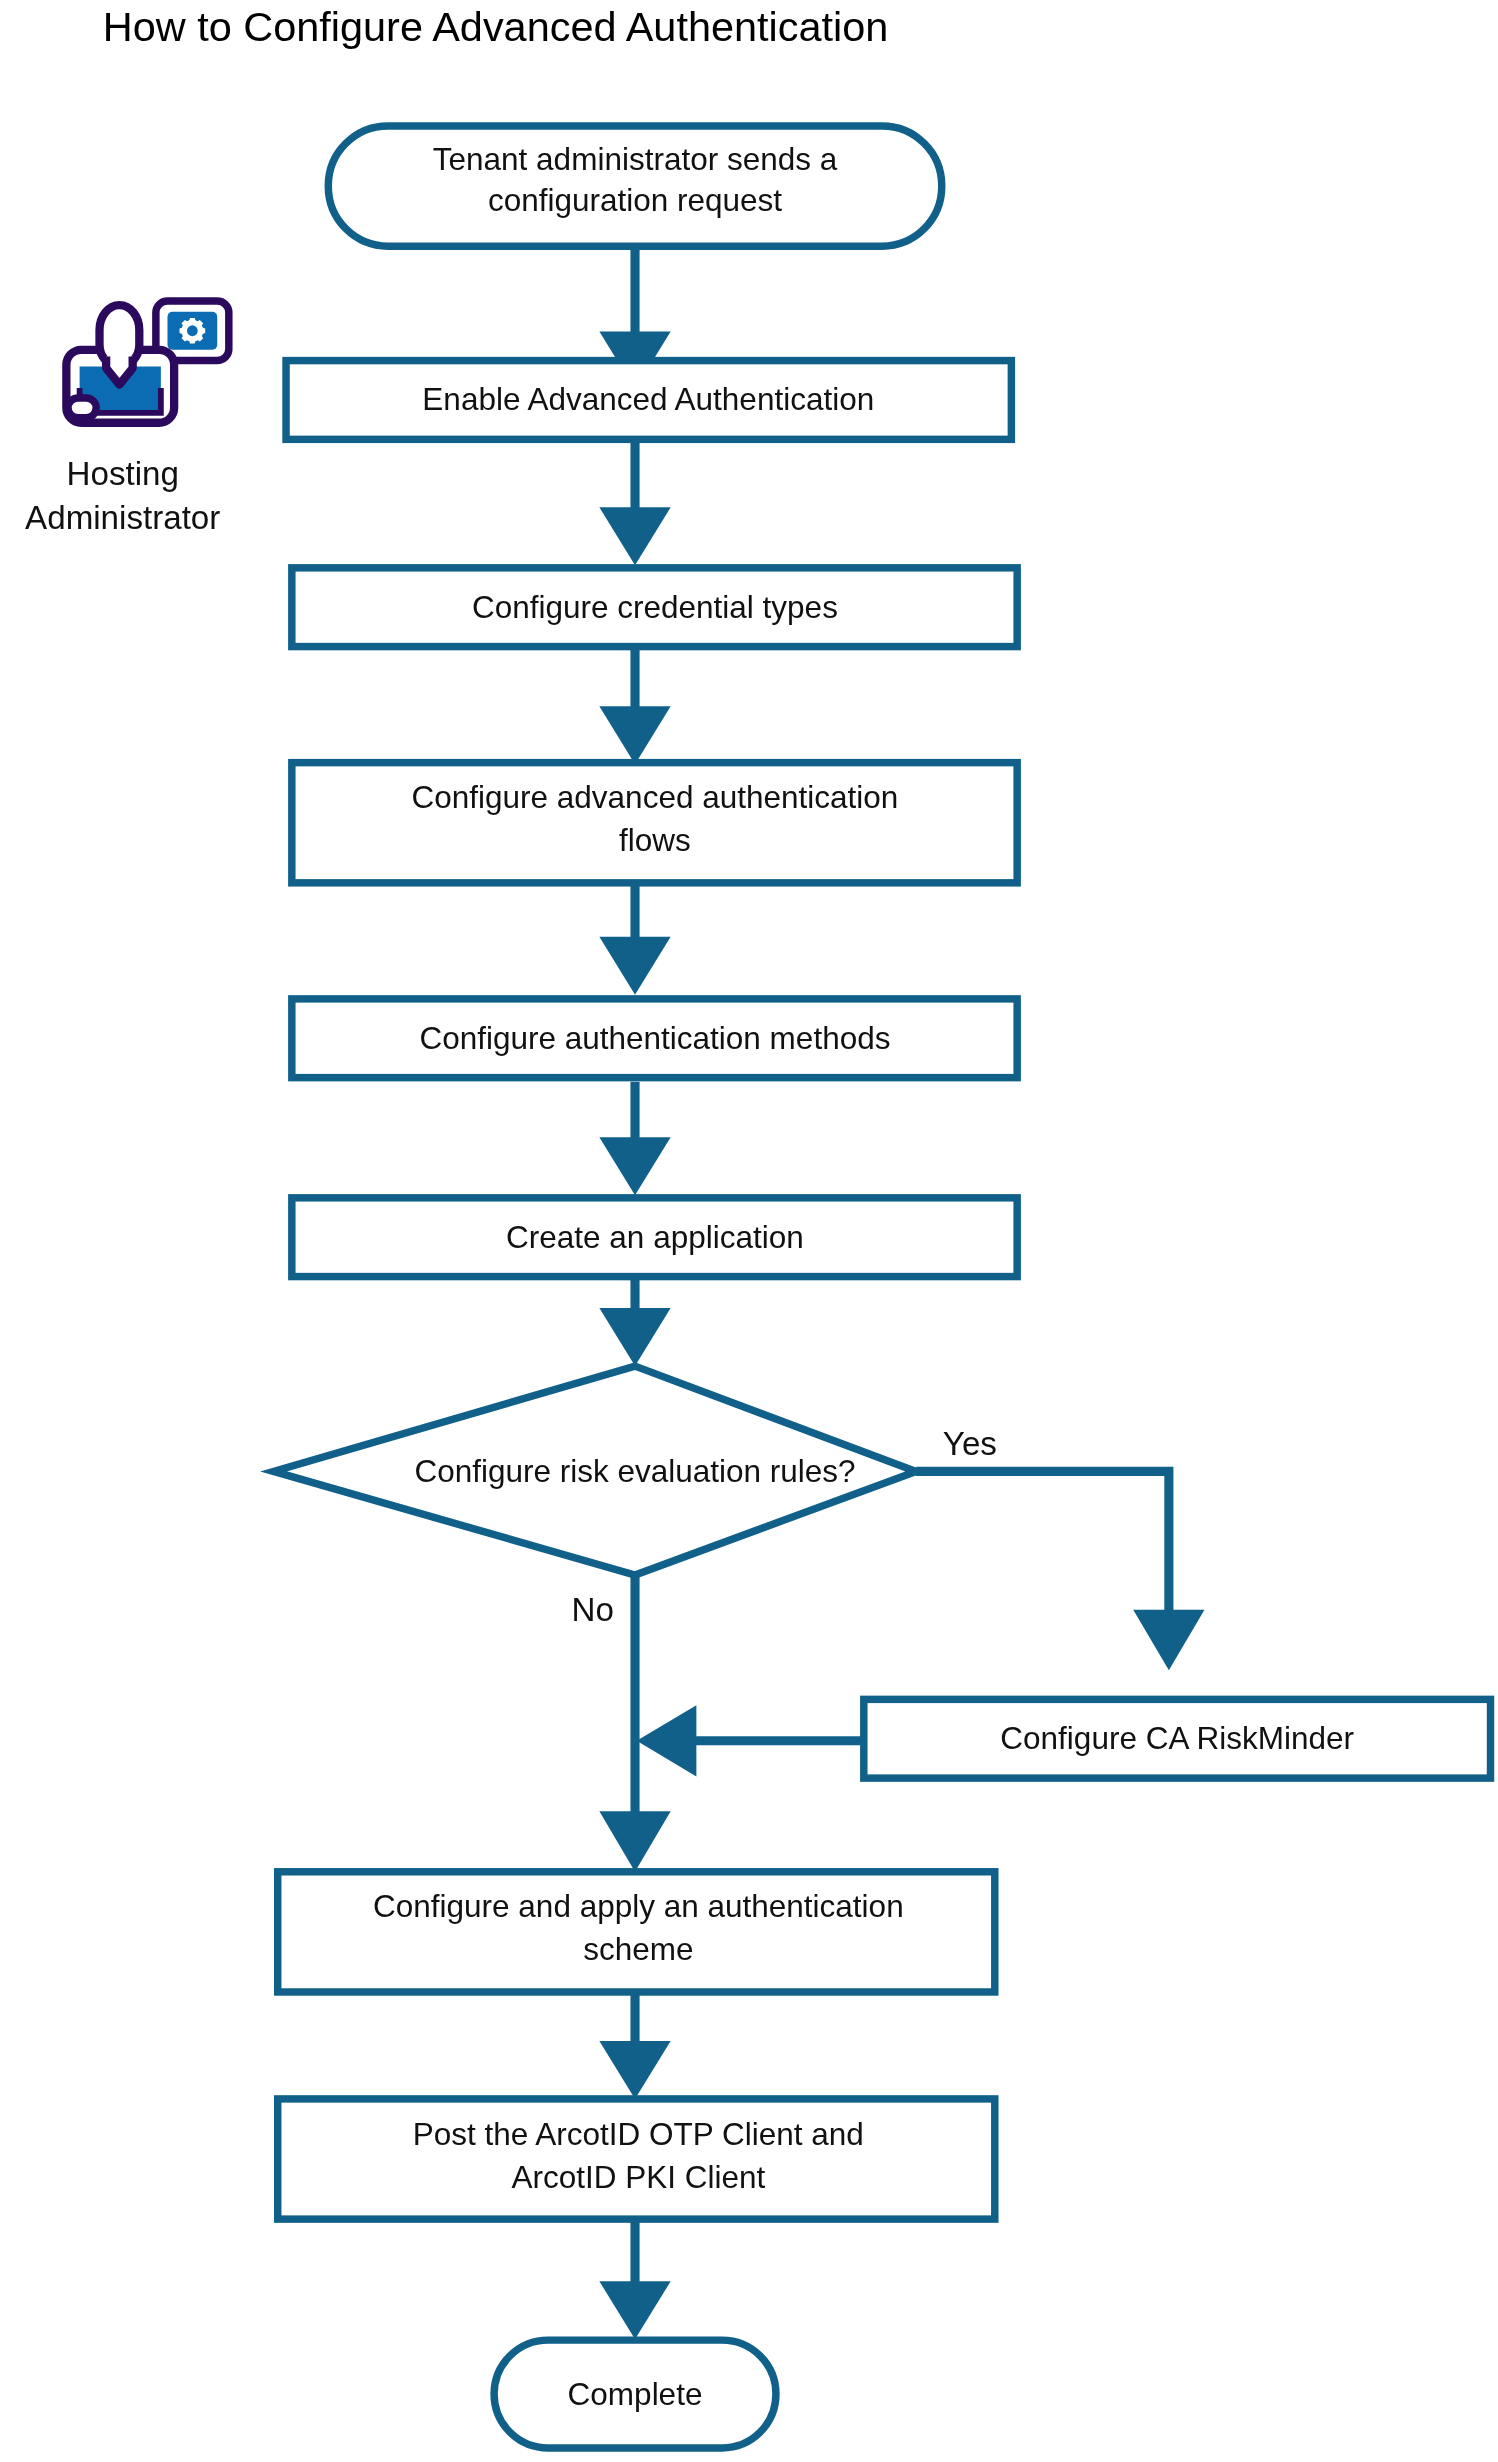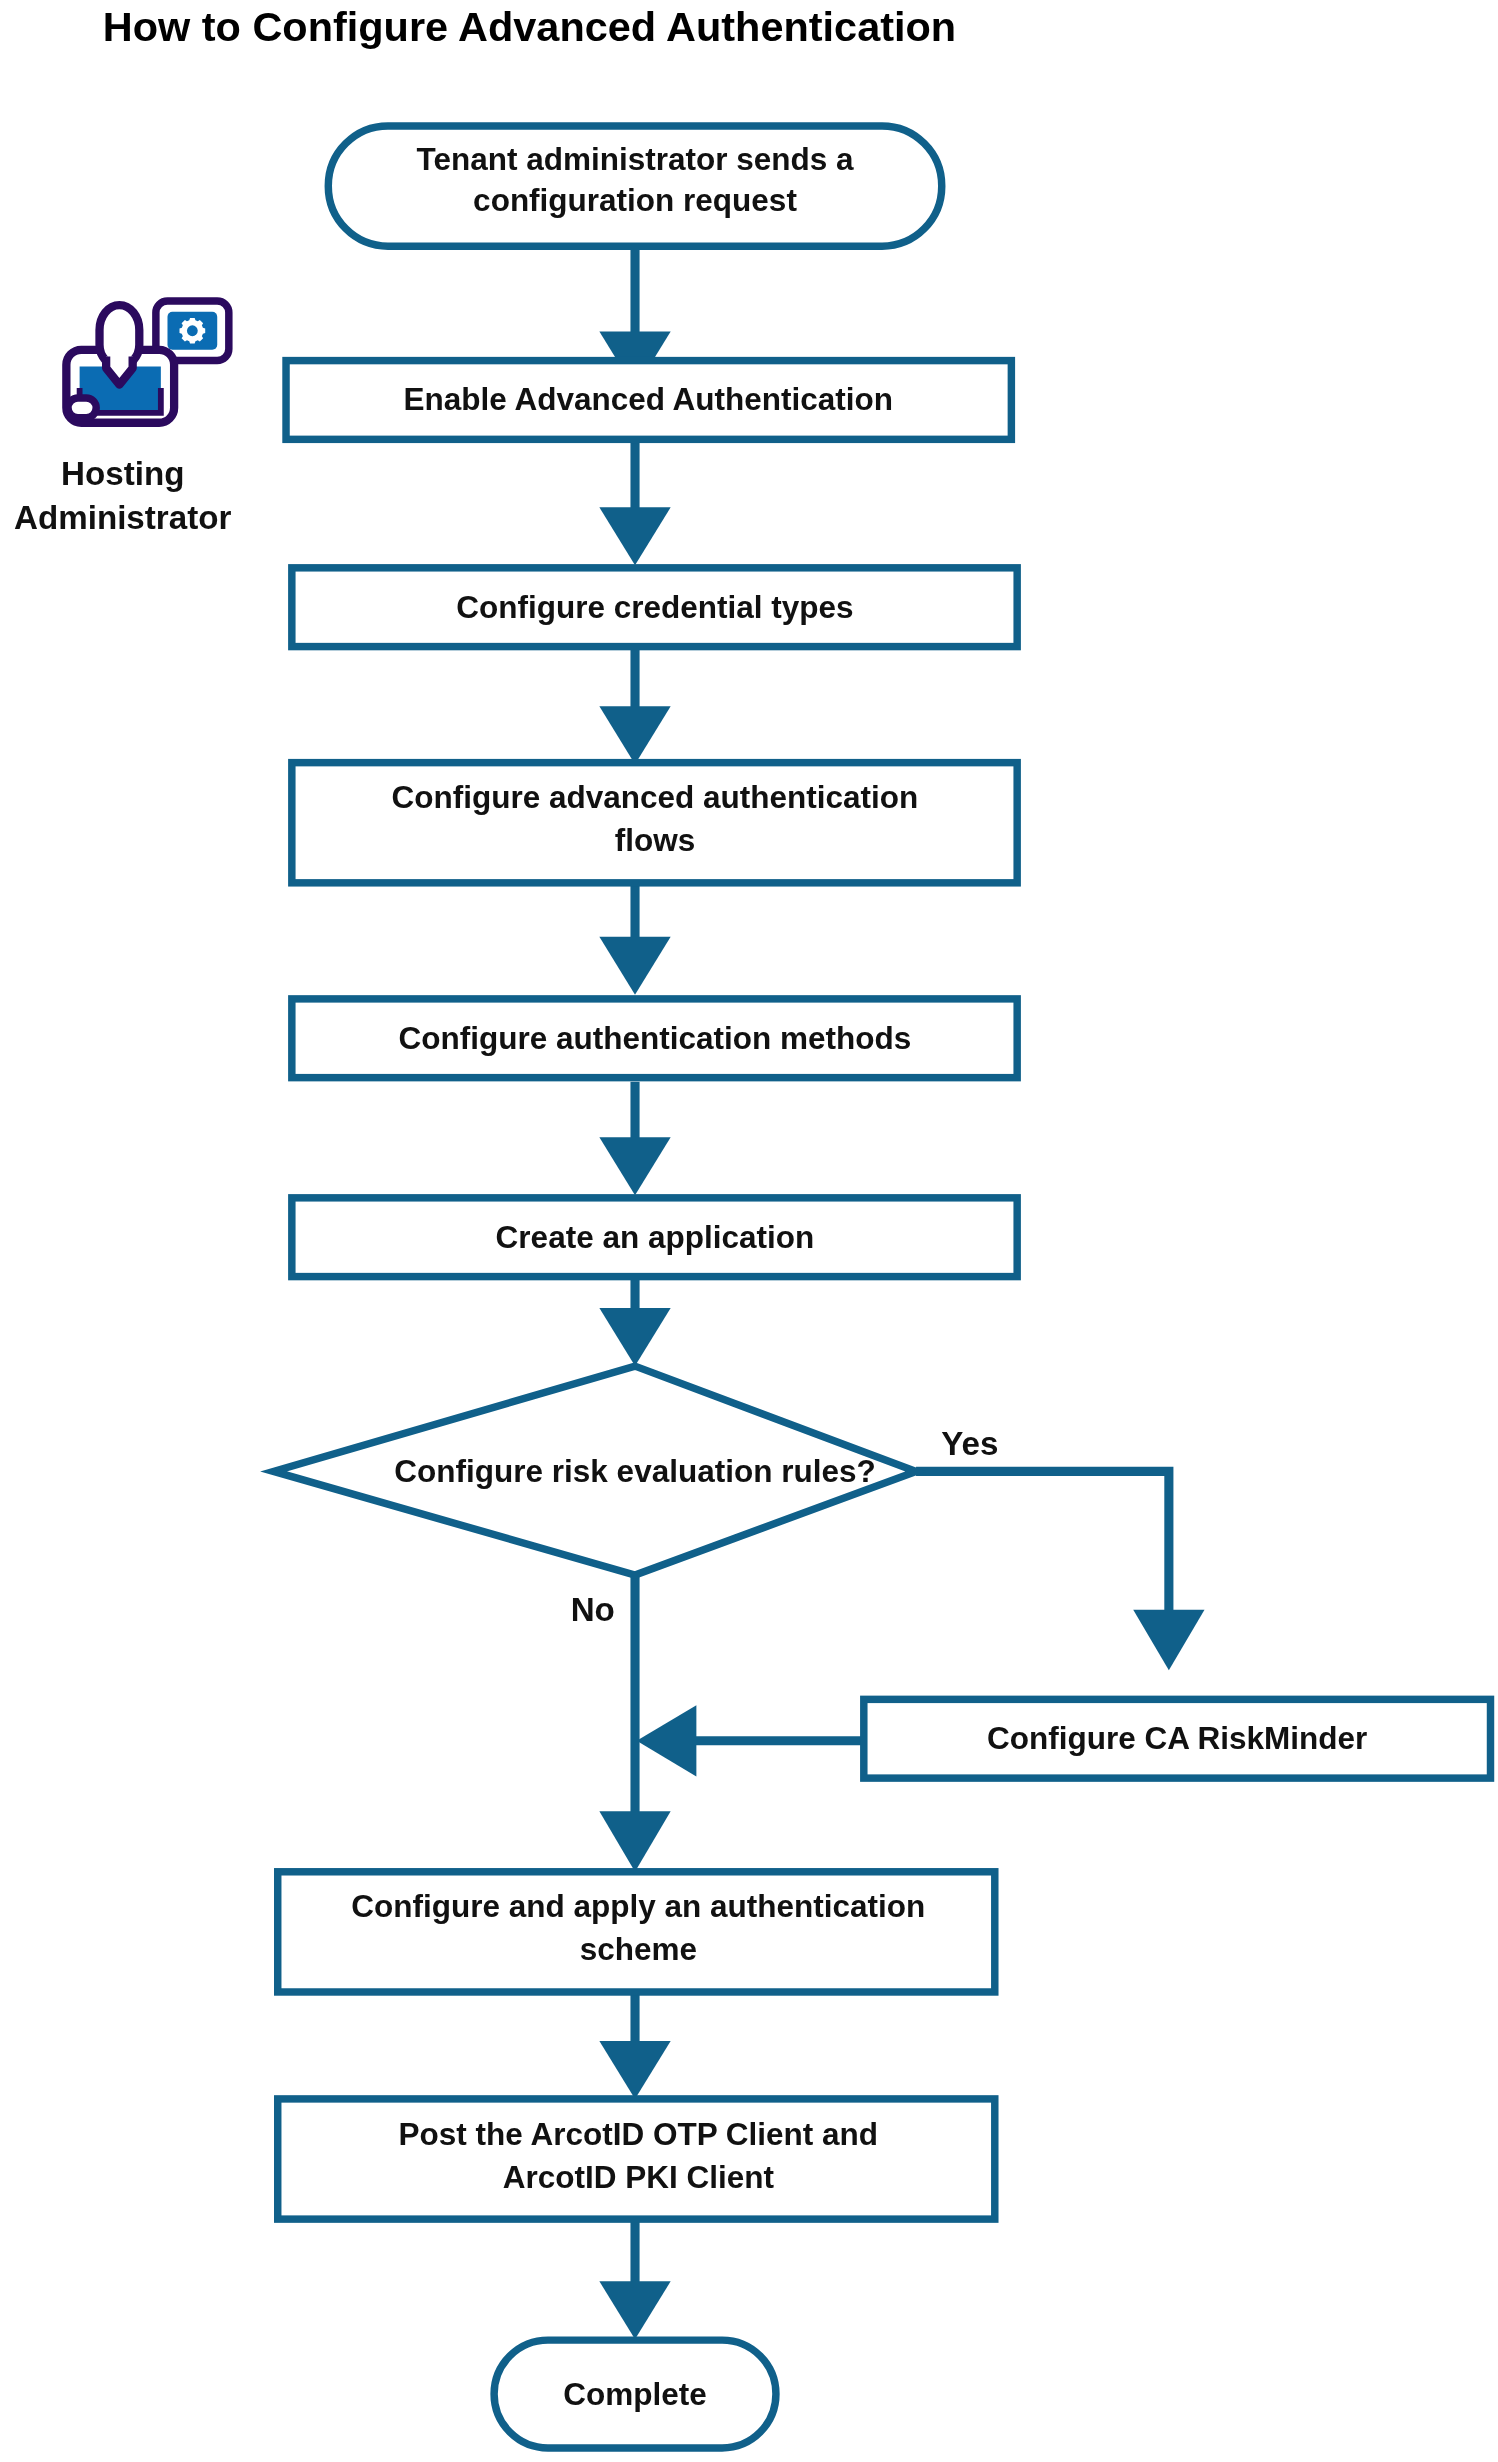--- a/index.html
+++ b/index.html
@@ -11,21 +11,20 @@
     width: 1498px;
     height: 2462px;
     font-family: "Liberation Sans", sans-serif;
     overflow: hidden;
   }
   #stage {
     position: relative;
     width: 1498px;
     height: 2462px;
     background: #ffffff;
-    font-weight: bold;
   }
   svg.flow {
     position: absolute;
     top: 0;
     left: 0;
     width: 1498px;
     height: 2462px;
     display: block;
   }
   .node-shape {

